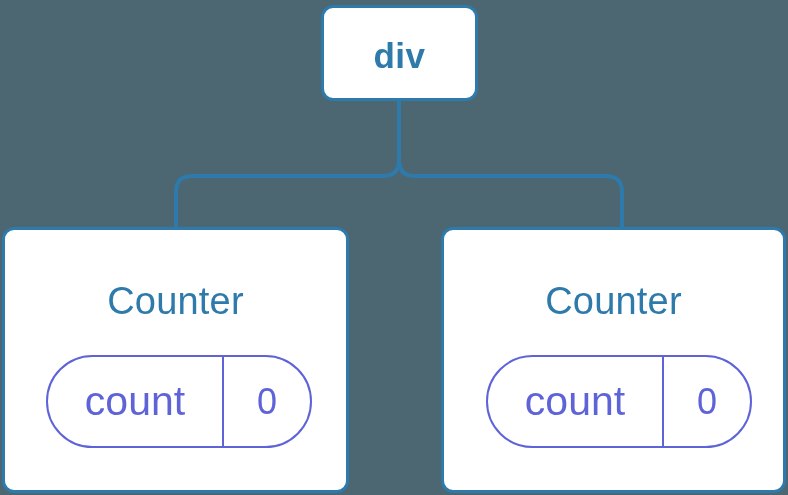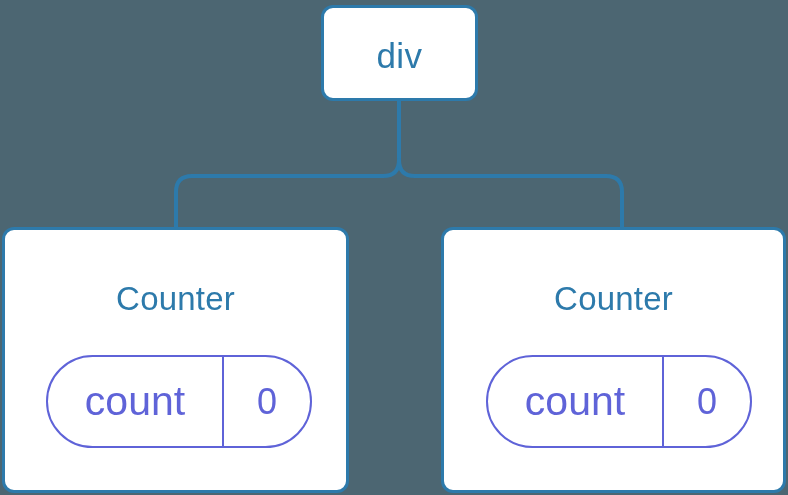--- a/index.html
+++ b/index.html
@@ -55,28 +55,29 @@
   }
   .node-title-div {
     position: absolute;
     left: 0;
     right: 0;
     top: 28px;
     text-align: center;
     font-size: 35px;
     color: #2d7aab;
     letter-spacing: 0.5px;
+    font-weight: bold;
   }
   .node-title-counter {
     position: absolute;
     left: 0;
     right: 0;
     top: 50px;
     text-align: center;
-    font-size: 33px;
+    font-size: 38px;
     color: #2d7aab;
     letter-spacing: 0.2px;
   }
   
   .pill {
     position: absolute;
     top: 125px;
     height: 93px;
     box-sizing: border-box;
     border: 2px solid #5f63d8;

